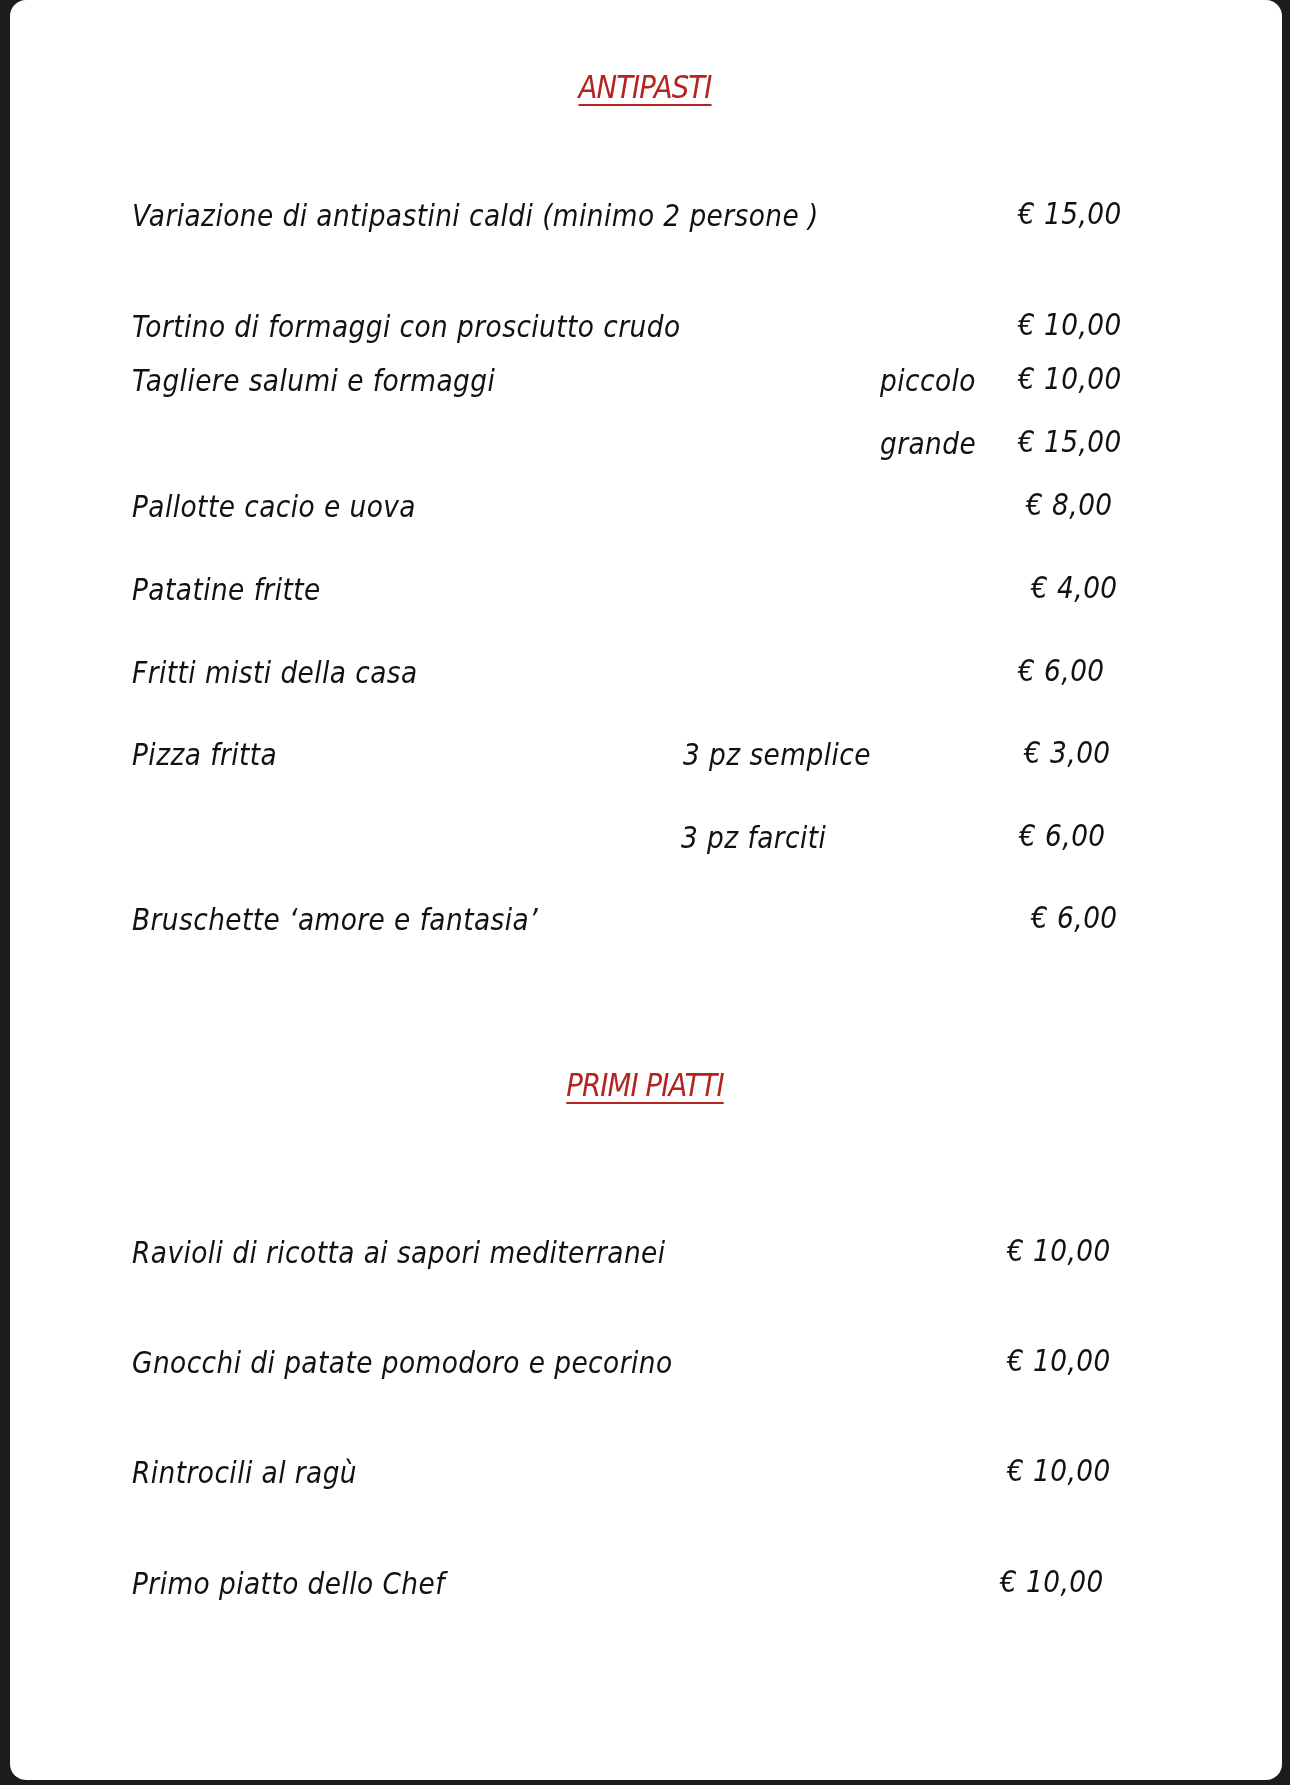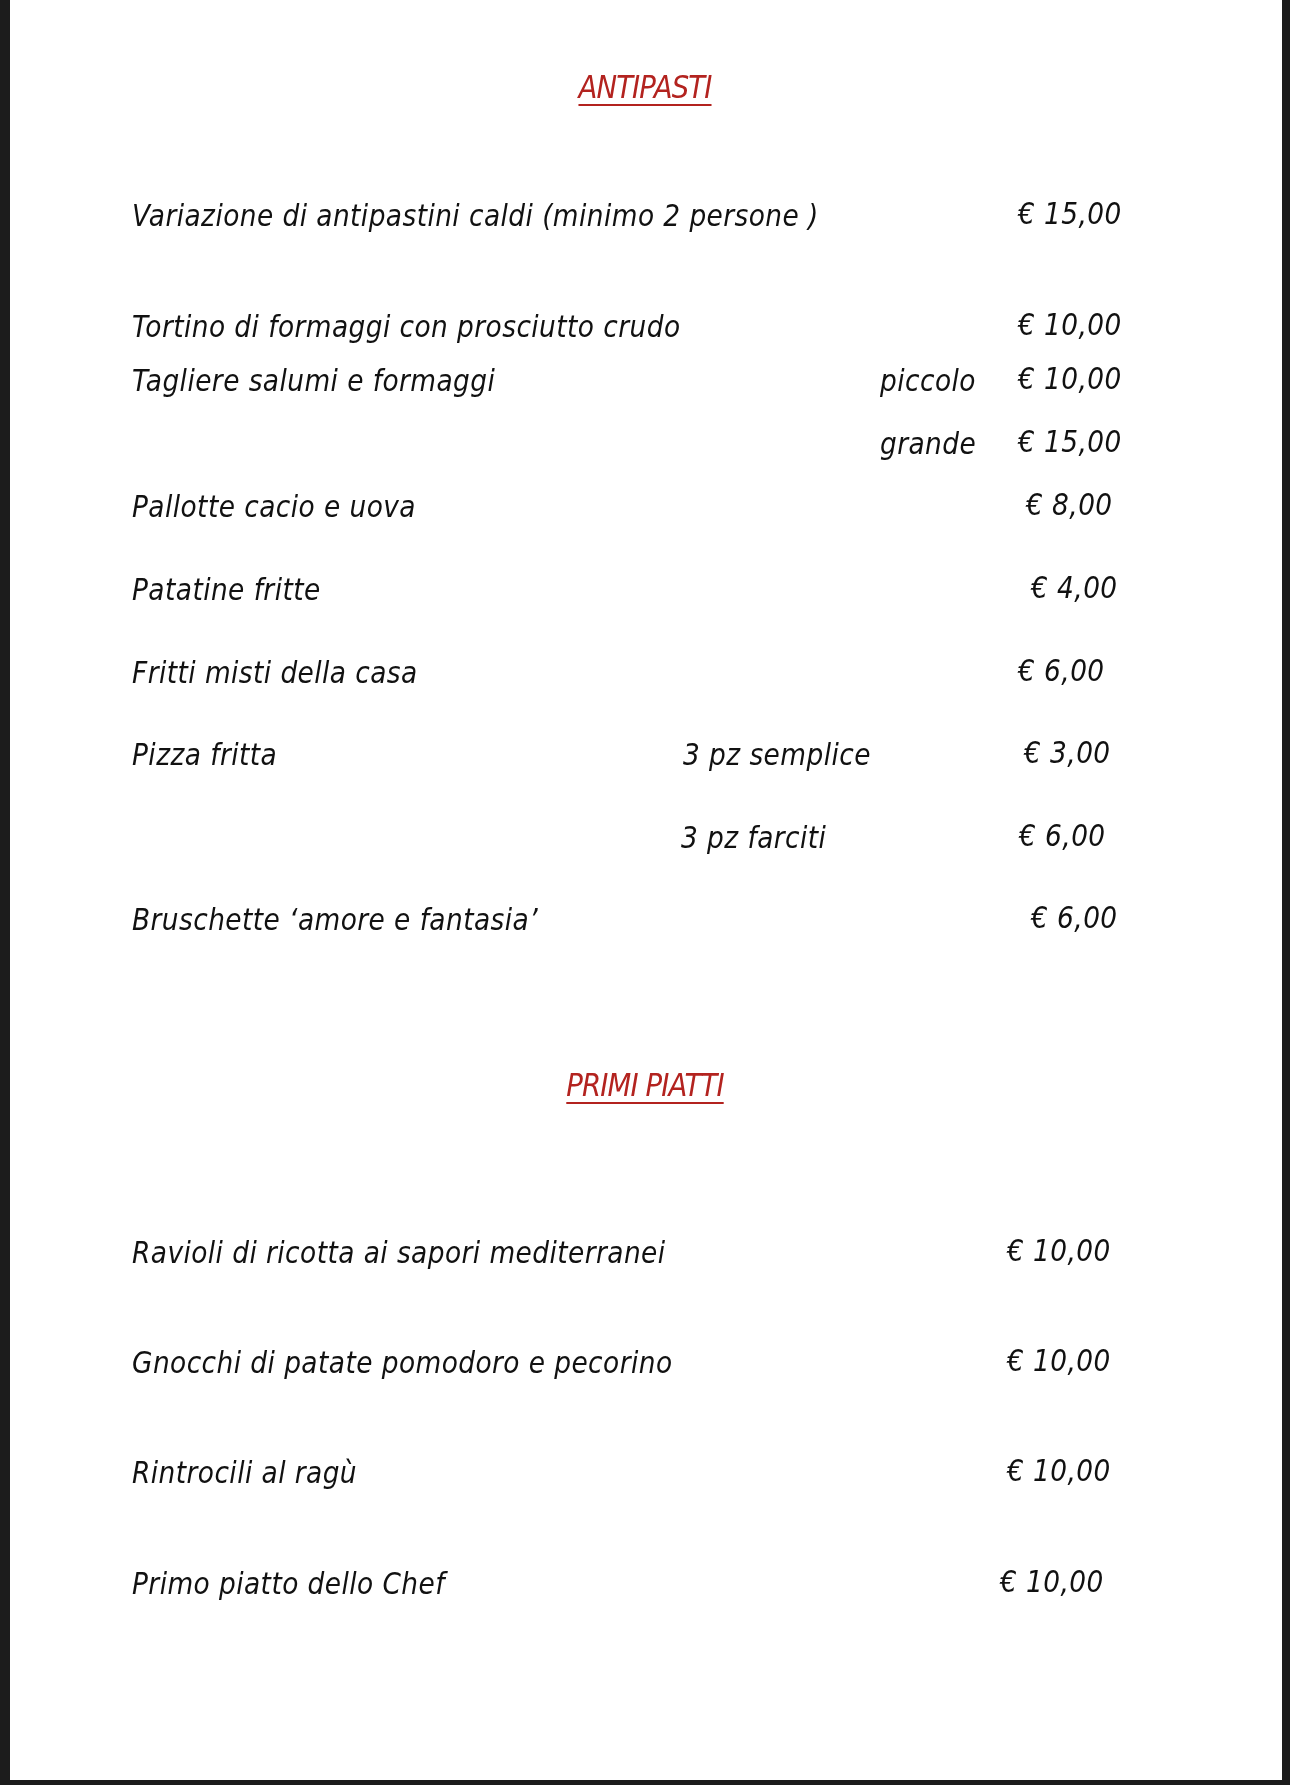--- a/index.html
+++ b/index.html
@@ -8,20 +8,21 @@
       background: #1c1c1c;
       overflow: hidden;
     }
     .page {
       position: absolute;
       left: 10px; top: 0;
       width: 1272px; height: 1780px;
       background: #ffffff;
       font-family: "DejaVu Sans", sans-serif;
       color: #111111;
+      border-radius: 16px;
     }
     .heading {
       position: absolute;
       left: 0; width: 1290px;
       text-align: center;
       font-family: "DejaVu Sans", sans-serif;
       font-style: italic;
       font-size: 32px;
       letter-spacing: -1px;
       color: #b3231f;

